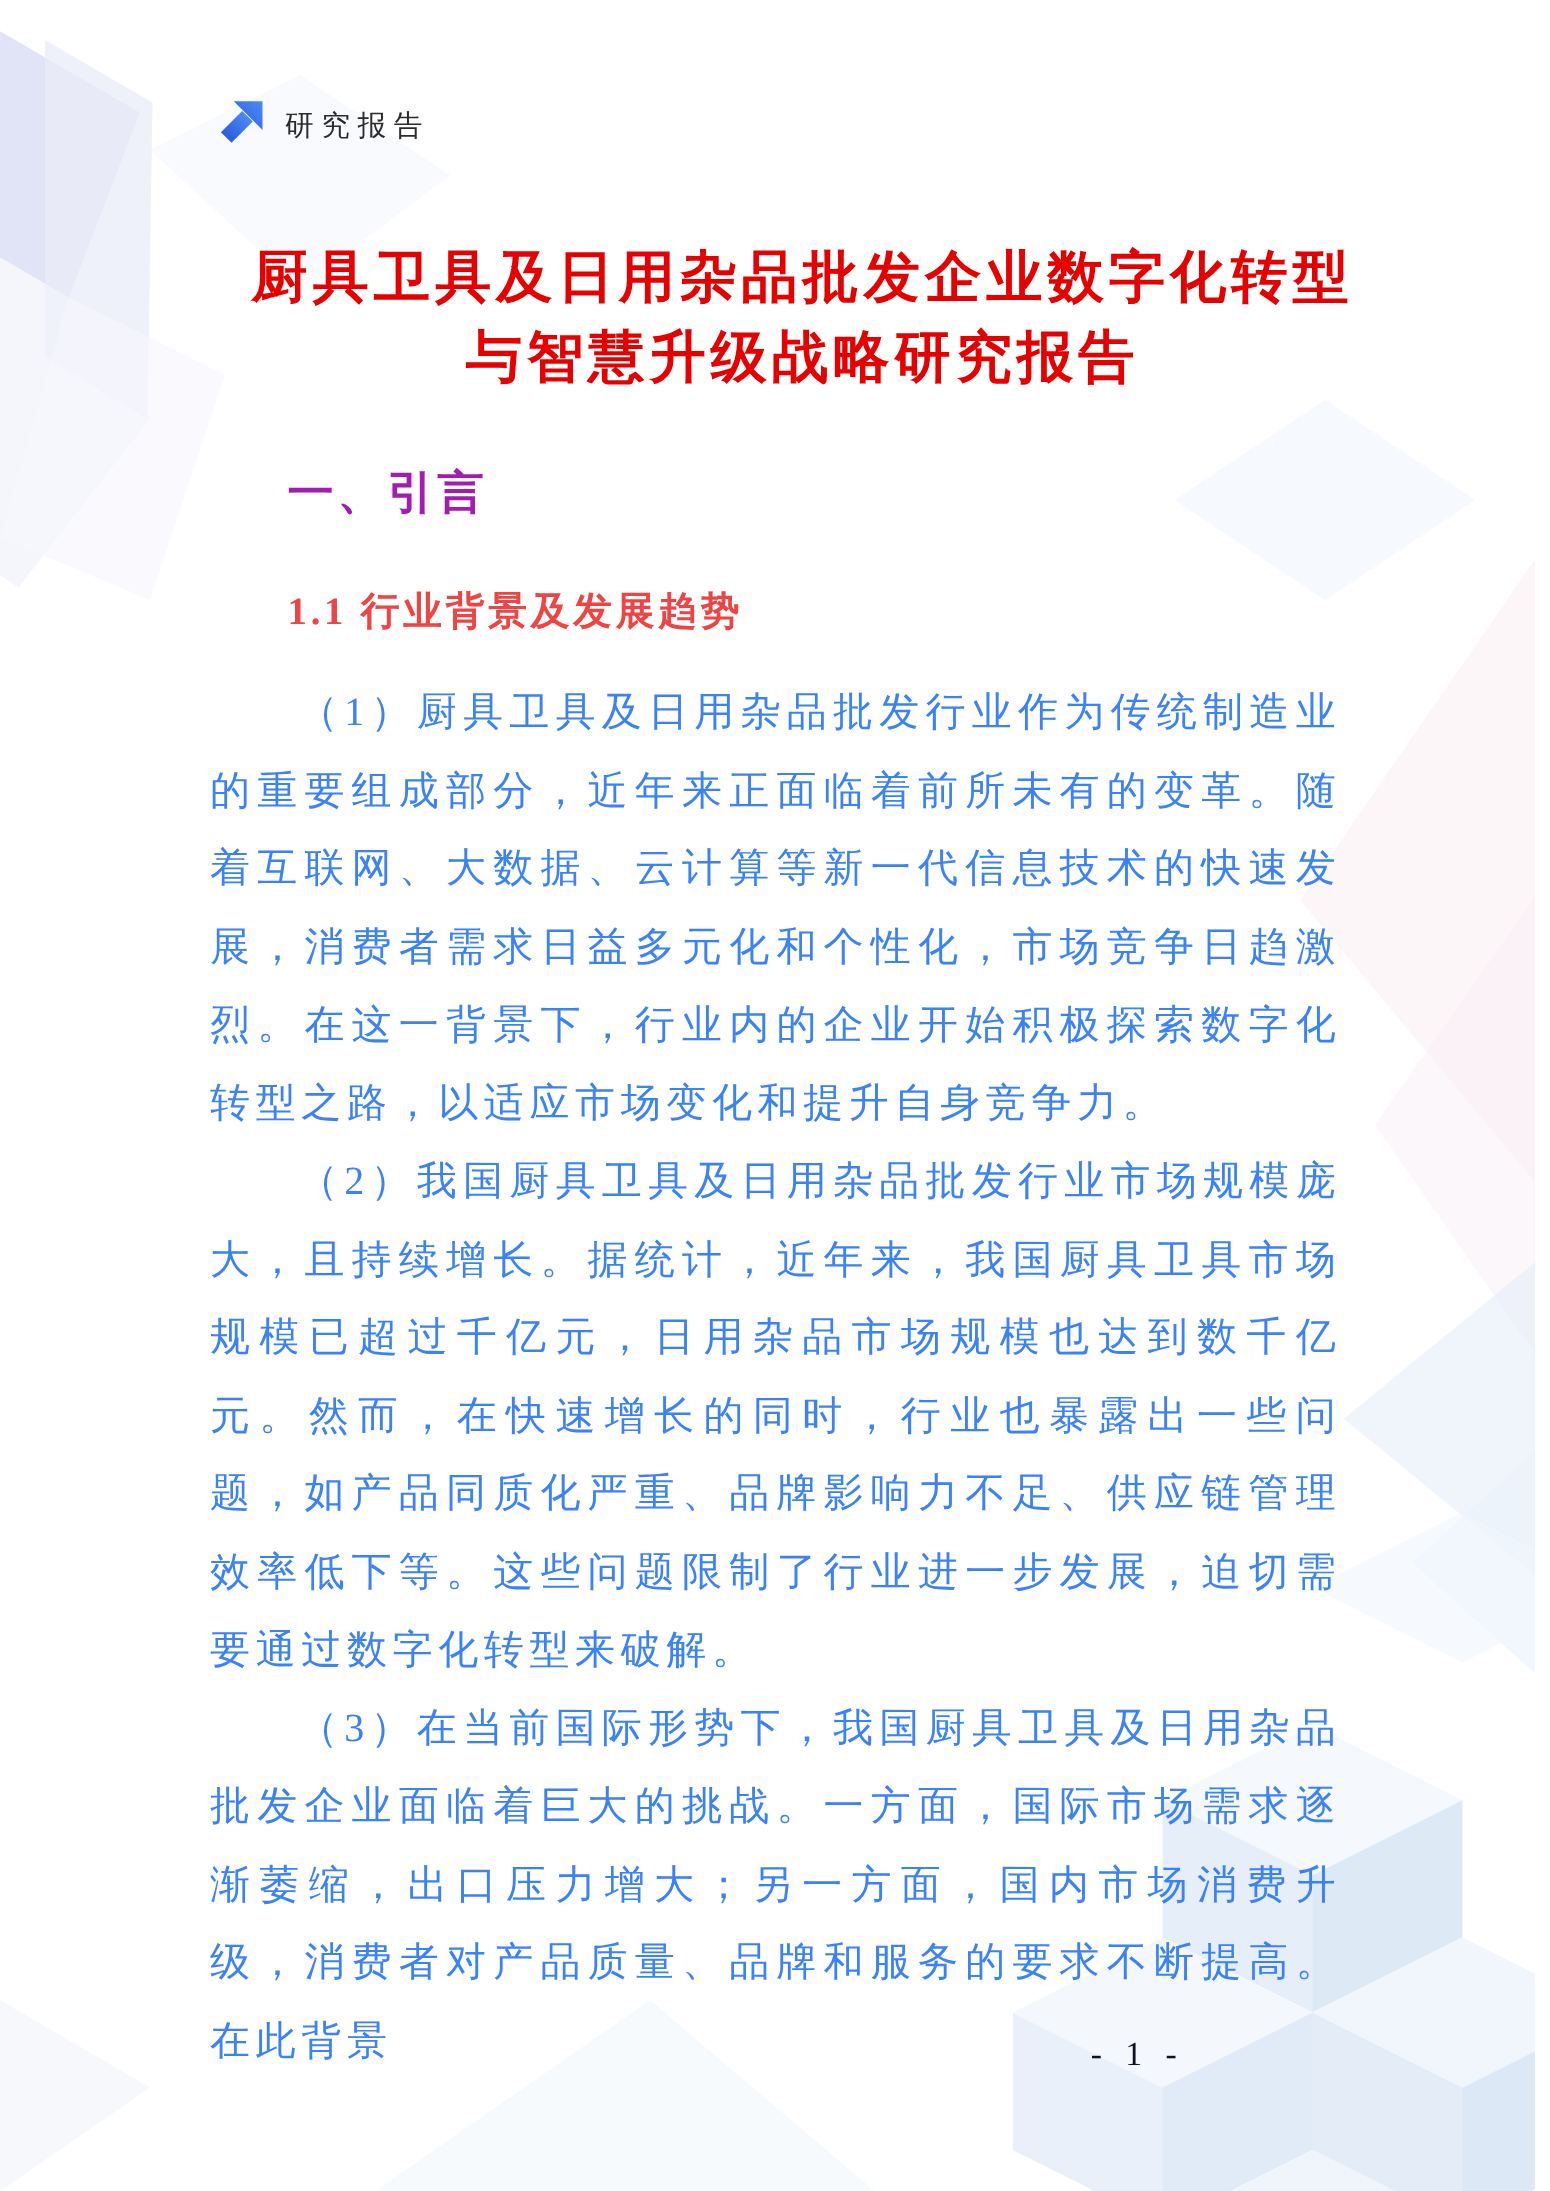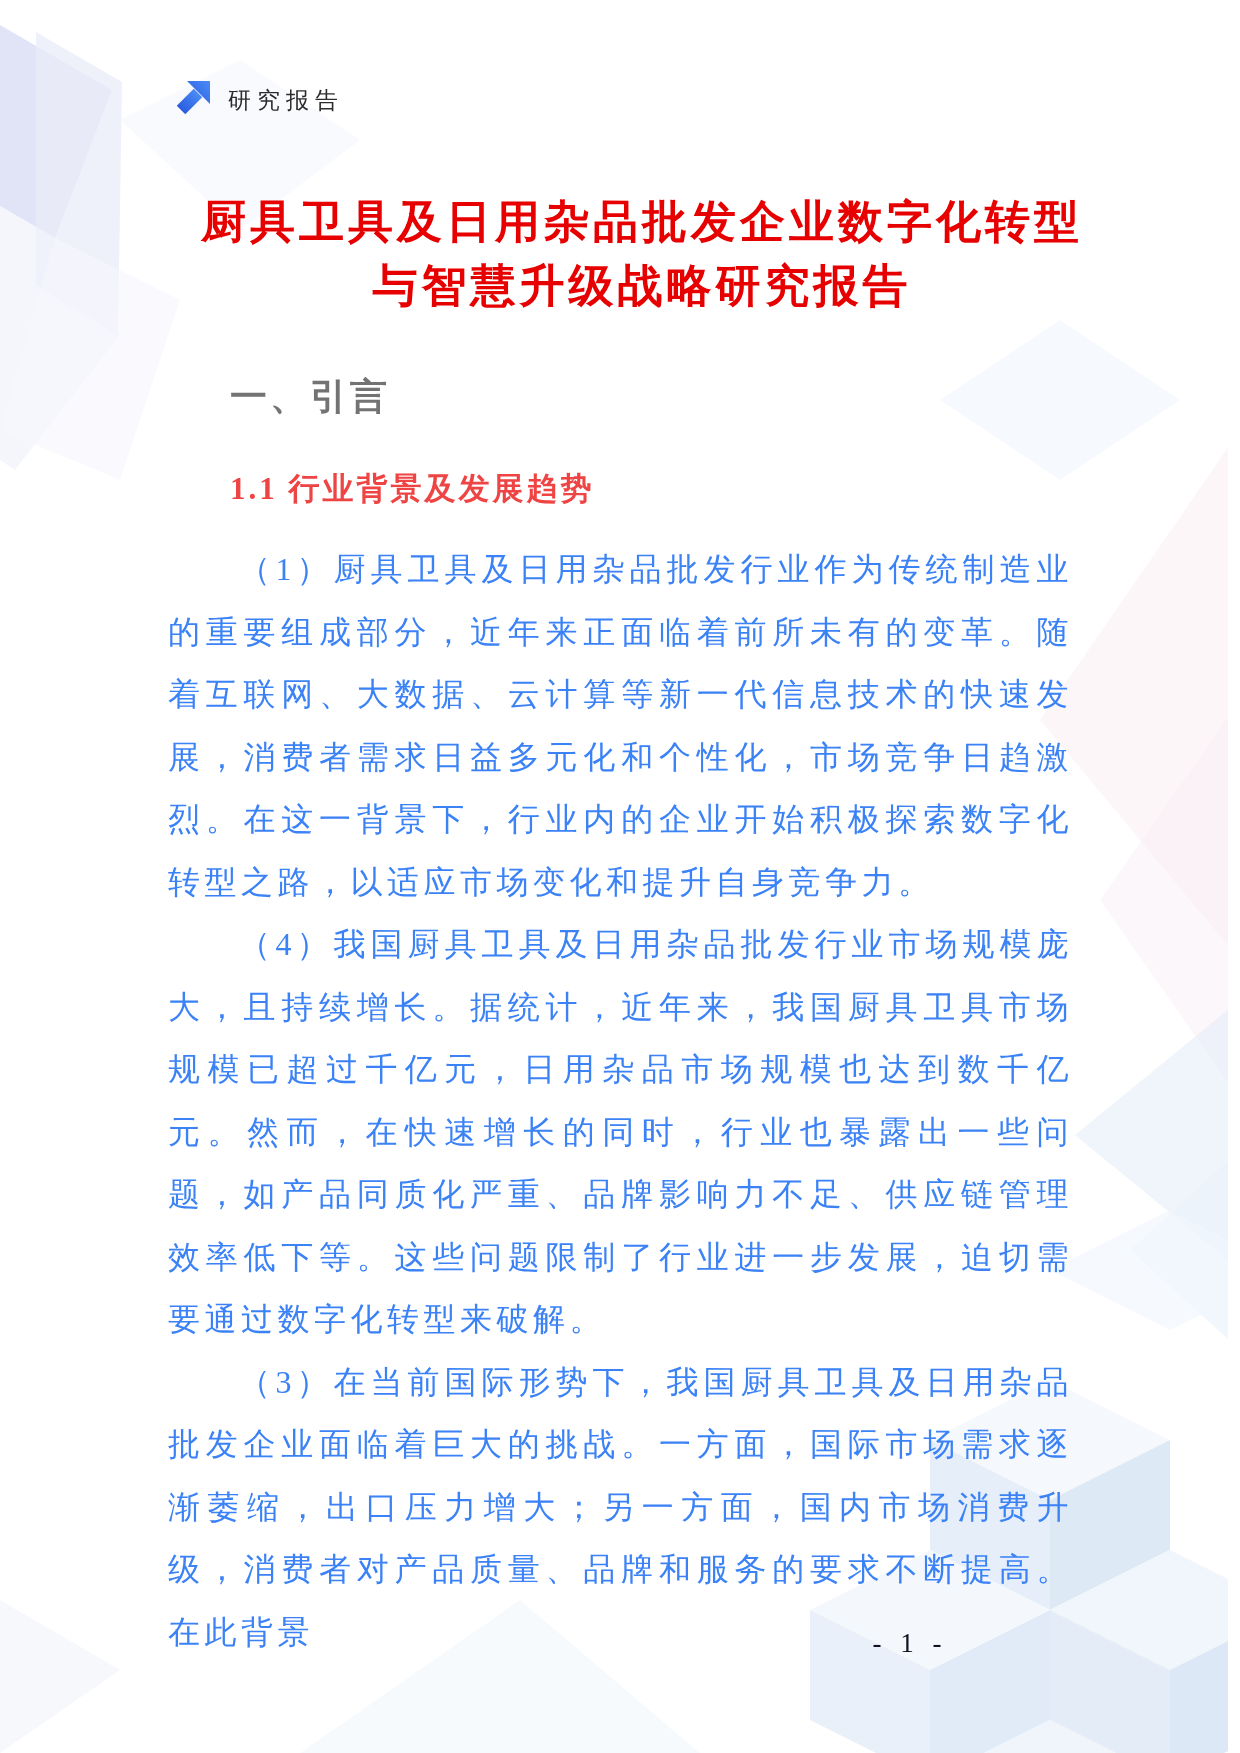--- a/index.html
+++ b/index.html
@@ -30,22 +30,22 @@
     font-family:"Liberation Sans","DejaVu Sans",sans-serif;
     font-weight:700;font-size:45px;line-height:64px;letter-spacing:4px;padding-left:28px;
   }
 
   
   .main{
     position:absolute;left:168px;top:372px;width:905px;
   }
   .h1{
     margin:0 0 44px 0;padding-left:62px;
-    font-family:Liberation Sans, sans-serif;
-    font-weight:700;font-size:37px;line-height:50px;color:#737373;
+    font-family:Liberation Mono, monospace;
+    font-weight:700;font-size:37px;line-height:50px;color:#a21caf;
     letter-spacing:3px;
   }
   .h2{
     margin:0 0 26px 0;padding-left:62px;
     font-weight:700;font-size:31px;line-height:46px;color:#ef4444;
     letter-spacing:3px;
   }
   .body-text p{
     margin:0;
     font-size:32px;line-height:62.5px;color:#3b82f6;
@@ -125,21 +125,21 @@
       <div>厨具卫具及日用杂品批发企业数字化转型</div>
       <div>与智慧升级战略研究报告</div>
     </h1>
 
     <div class="main">
       <div class="h1">一、引言</div>
       <div class="h2">1.1 行业背景及发展趋势</div>
 
       <div class="body-text">
         <p>（1）厨具卫具及日用杂品批发行业作为传统制造业的重要组成部分，近年来正面临着前所未有的变革。随着互联网、大数据、云计算等新一代信息技术的快速发展，消费者需求日益多元化和个性化，市场竞争日趋激烈。在这一背景下，行业内的企业开始积极探索数字化转型之路，以适应市场变化和提升自身竞争力。</p>
-        <p>（4）我国厨具卫具及日用杂品批发行业市场规模庞大，且持续增长。据统计，近年来，我国厨具卫具市场规模已超过千亿元，日用杂品市场规模也达到数千亿元。然而，在快速增长的同时，行业也暴露出一些问题，如产品同质化严重、品牌影响力不足、供应链管理效率低下等。这些问题限制了行业进一步发展，迫切需要通过数字化转型来破解。</p>
+        <p>（2）我国厨具卫具及日用杂品批发行业市场规模庞大，且持续增长。据统计，近年来，我国厨具卫具市场规模已超过千亿元，日用杂品市场规模也达到数千亿元。然而，在快速增长的同时，行业也暴露出一些问题，如产品同质化严重、品牌影响力不足、供应链管理效率低下等。这些问题限制了行业进一步发展，迫切需要通过数字化转型来破解。</p>
         <p>（3）在当前国际形势下，我国厨具卫具及日用杂品批发企业面临着巨大的挑战。一方面，国际市场需求逐渐萎缩，出口压力增大；另一方面，国内市场消费升级，消费者对产品质量、品牌和服务的要求不断提高。在此背景</p>
       </div>
     </div>
 
     <div class="page-number">- 1 -</div>
 
   </div>
 </div>
 
 </body></html>

